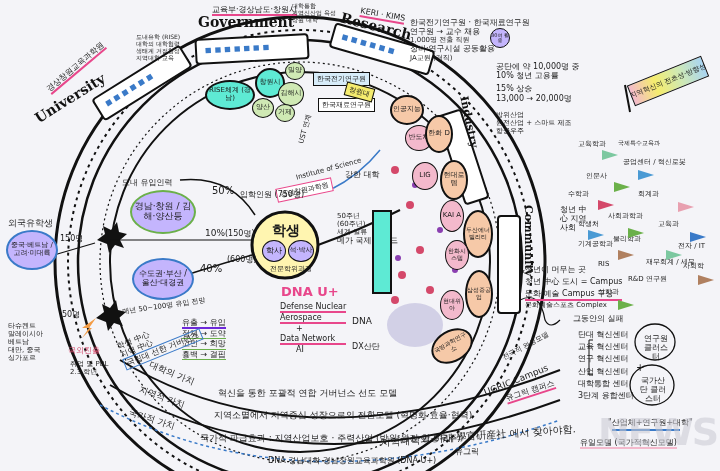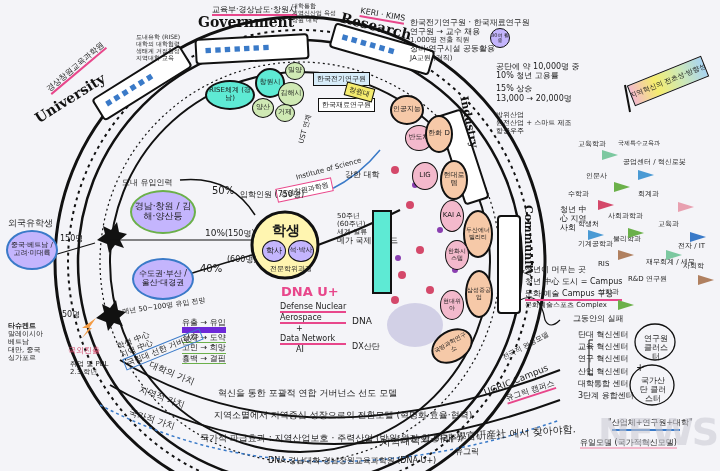--- a/index.html
+++ b/index.html
@@ -192,21 +192,21 @@
 </div>
 <div class="t t9" style="left:352px;top:316px;">DNA</div>
 <div class="t t8" style="left:352px;top:342px;">DX산단</div>
 
 <div class="t t9" style="left:8px;top:218px;">외국유학생</div>
 <div class="bubble white" style="left:6px;top:230px;width:48px;height:36px;border-color:#3a7ac8;white-space:normal;">중국·베트남 / 고려·미대륙</div>
 <div class="t t8" style="left:60px;top:234px;">150명</div>
 
 <div class="t t8" style="left:62px;top:310px;">50명</div>
 <div class="abs" style="left:8px;top:322px;">
-  <div class="t" style="position:static;font-weight:bold;">타슈켄트</div>
+  <div class="t" style="position:static;">타슈켄트</div>
   <div class="t" style="position:static;">말레이시아</div>
   <div class="t" style="position:static;">베트남</div>
   <div class="t" style="position:static;">대만, 중국</div>
   <div class="t" style="position:static;">싱가포르</div>
 </div>
 <div class="t t8" style="left:68px;top:346px;color:#d4486a;">국외진출</div>
 <div class="t" style="left:70px;top:360px;width:50px;white-space:normal;">취업 및 PBL 2.3 학년</div>
 
 <div class="t t8" style="left:122px;top:178px;">도내 유입인력</div>
 <div class="bubble white" style="left:130px;top:190px;width:62px;height:40px;border-color:#6bb04a;font-size:9px;white-space:normal;">경남·창원 / 김해·양산등</div>
@@ -215,21 +215,21 @@
 <div class="t" style="left:122px;top:302px;transform:rotate(-8deg);">매년 50~100명 유입 전망</div>
 
 <div class="t t10" style="left:212px;top:185px;">50%</div>
 <div class="t t8" style="left:240px;top:190px;">입학인원 (750명)</div>
 <div class="t t9" style="left:205px;top:228px;">10%</div>
 <div class="t t8" style="left:225px;top:229px;text-align:right;">(150명)</div>
 <div class="t t10" style="left:200px;top:263px;color:#1b1b1b;">40%</div>
 <div class="t t8" style="left:227px;top:255px;">(600명)</div>
 
 <div class="abs" style="left:182px;top:318px;">
-  <div class="t t8" style="position:static;border-bottom:6px solid #6d28d9;">유출 → 유입</div>
+  <div class="t t8" style="position:static;border-bottom:2px solid #6d28d9;">유출 → 유입</div>
   <div class="t t8" style="position:static;border-bottom:1px solid #6bb04a;">정체 → 도약</div>
   <div class="t t8" style="position:static;border-bottom:1px solid #6bb04a;">고민 → 희망</div>
   <div class="t t8" style="position:static;border-bottom:1px solid #6bb04a;">흉백 → 결핍</div>
 </div>
 <div class="abs" style="left:118px;top:326px;transform:rotate(-22deg);">
   <div class="t t8" style="position:static;">학생 中心</div>
   <div class="t t8" style="position:static;">지역 中心</div>
   <div class="t t8" style="position:static;border:1.5px solid #3a7ac8;padding:0 2px;">국립대 선한 거버넌스</div>
 </div>
 

